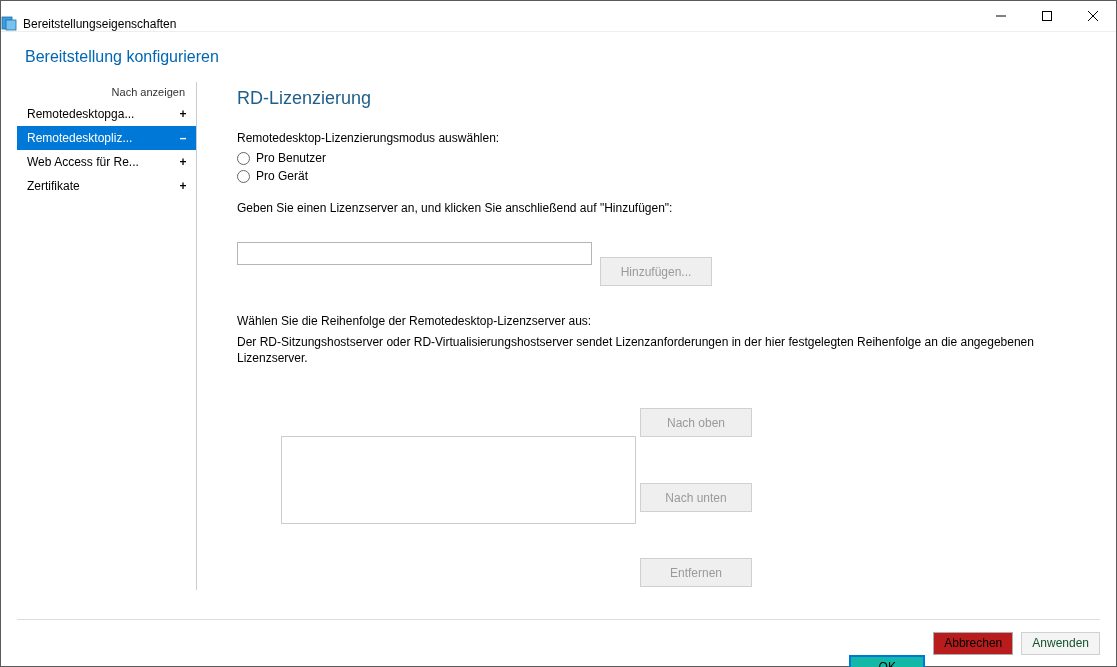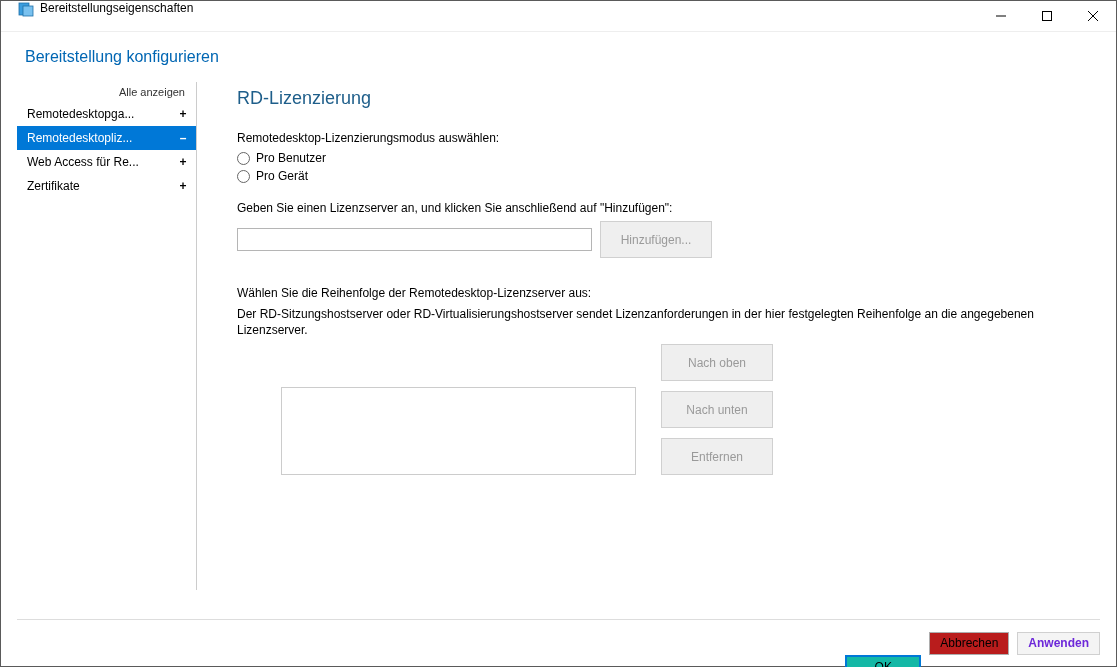--- a/index.html
+++ b/index.html
@@ -1,18 +1,18 @@
 <!DOCTYPE html>
 <html><head>
 <meta charset="utf-8">
 <style>
   html,body{margin:0;padding:0;font-family:"Segoe UI",Arial,sans-serif;font-size:12px;color:#000;background:#fff;}
   .window{width:1117px;height:667px;border:1px solid #5a5a5a;box-sizing:border-box;position:relative;display:flex;flex-direction:column;}
   
-  .titlebar{height:30px;display:flex;align-items:flex-start;padding-left:17px;border-bottom:1px solid #eee;}
+  .titlebar{height:30px;display:flex;align-items:flex-end;padding-left:0;border-bottom:1px solid #eee;}
   .titlebar-icon{width:16px;height:16px;margin-right:6px;display:inline-flex;align-items:center;justify-content:center;}
   .title-text{font-size:12px;color:#000;}
   .win-controls{margin-left:auto;display:flex;}
   .win-btn{width:46px;height:30px;display:flex;align-items:center;justify-content:center;}
   .win-btn svg{stroke:#000;fill:none;}
   
   .body{flex:1;display:flex;flex-direction:column;padding:0 16px 0 16px;overflow:hidden;}
   .config-header{font-size:16px;font-weight:400;color:#0066b3;margin:16px 0 16px 8px;}
   .split{flex:1;display:flex;overflow:hidden;}
   
@@ -25,32 +25,32 @@
   .nav-item.selected{background:#0078d7;color:#fff;}
   
   .content{flex:1;padding:0 0 0 40px;overflow:auto;}
   .page-title{font-size:18px;color:#1e5e8a;font-weight:400;margin:6px 0 22px 0;}
   .field-label{font-size:12px;margin-bottom:6px;}
   .radio-row{display:flex;align-items:center;margin-bottom:4px;gap:6px;}
   .radio-circle{width:13px;height:13px;border:1px solid #666;border-radius:50%;box-sizing:border-box;}
   .section-gap{height:14px;}
   .input-row{display:flex;gap:8px;align-items:center;}
   .text-input{width:355px;height:23px;border:1px solid #b5b5b5;box-sizing:border-box;background:#fff;}
-  .btn{height:37px;width:112px;border:1px solid #adadad;background:linear-gradient(#f6f6f6,#eaeaea);font-family:inherit;font-size:12px;color:#333;display:inline-flex;align-items:center;justify-content:center;box-sizing:border-box;}
+  .btn{height:29px;width:112px;border:1px solid #adadad;background:linear-gradient(#f6f6f6,#eaeaea);font-family:inherit;font-size:12px;color:#333;display:inline-flex;align-items:center;justify-content:center;box-sizing:border-box;margin-top:36px;}
   .btn.disabled{color:#9a9a9a;background:#efefef;border-color:#d0d0d0;}
   .desc{font-size:12px;margin-top:2px;line-height:1.35;}
   .list-box{width:355px;height:88px;border:1px solid #ccc;box-sizing:border-box;background:#fff;}
-  .order-row{display:flex;gap:25px;align-items:flex-end;padding-left:44px;}
+  .order-row{display:flex;gap:4px;align-items:center;padding-left:44px;}
   .order-buttons{display:flex;flex-direction:column;gap:10px;}
   
   .footer{height:46px;border-top:0;display:flex;align-items:center;justify-content:flex-end;gap:8px;padding-right:16px;}
   .footer-divider{position:absolute;left:16px;right:16px;bottom:46px;border-top:1px solid #ddd;}
   .footer-btn{height:23px;min-width:76px;padding:0 10px;border:1px solid #adadad;background:#b91c1c;font-family:inherit;font-size:12px;display:inline-flex;align-items:center;justify-content:center;box-sizing:border-box;}
   .footer-btn.default{border:1px solid #0078d7;box-shadow:0 0 0 1px #0078d7 inset;background:#14b8a6;margin-top:47px;}
-  .footer-btn.disabled{color:#6d28d9;border-color:#d0d0d0;background:#f4f4f4;font-weight:bold;}
+  .footer-btn.disabled{color:#14532d;border-color:#d0d0d0;background:#f4f4f4;}
 </style>
 </head>
 <body>
 
 <div class="window">
 
   <div class="titlebar">
     <span class="titlebar-icon">
       <svg width="16" height="16" viewBox="0 0 16 16">
         <rect x="1" y="2" width="10" height="12" fill="#3a9dde" stroke="#1e6fa8" stroke-width="0.8"></rect>
@@ -77,21 +77,21 @@
       </div>
     </div>
   </div>
 
   <div class="body">
     <div class="config-header">Bereitstellung konfigurieren</div>
 
     <div class="split">
 
       <div class="sidebar">
-        <div class="show-all">Alle anzeigen</div>
+        <div class="show-all">Nach anzeigen</div>
 
         <div class="nav-item">
           <span class="label">Remotedesktopga...</span>
           <span class="expand">+</span>
         </div>
         <div class="nav-item selected">
           <span class="label">Remotedesktopliz...</span>
           <span class="expand">–</span>
         </div>
         <div class="nav-item">

